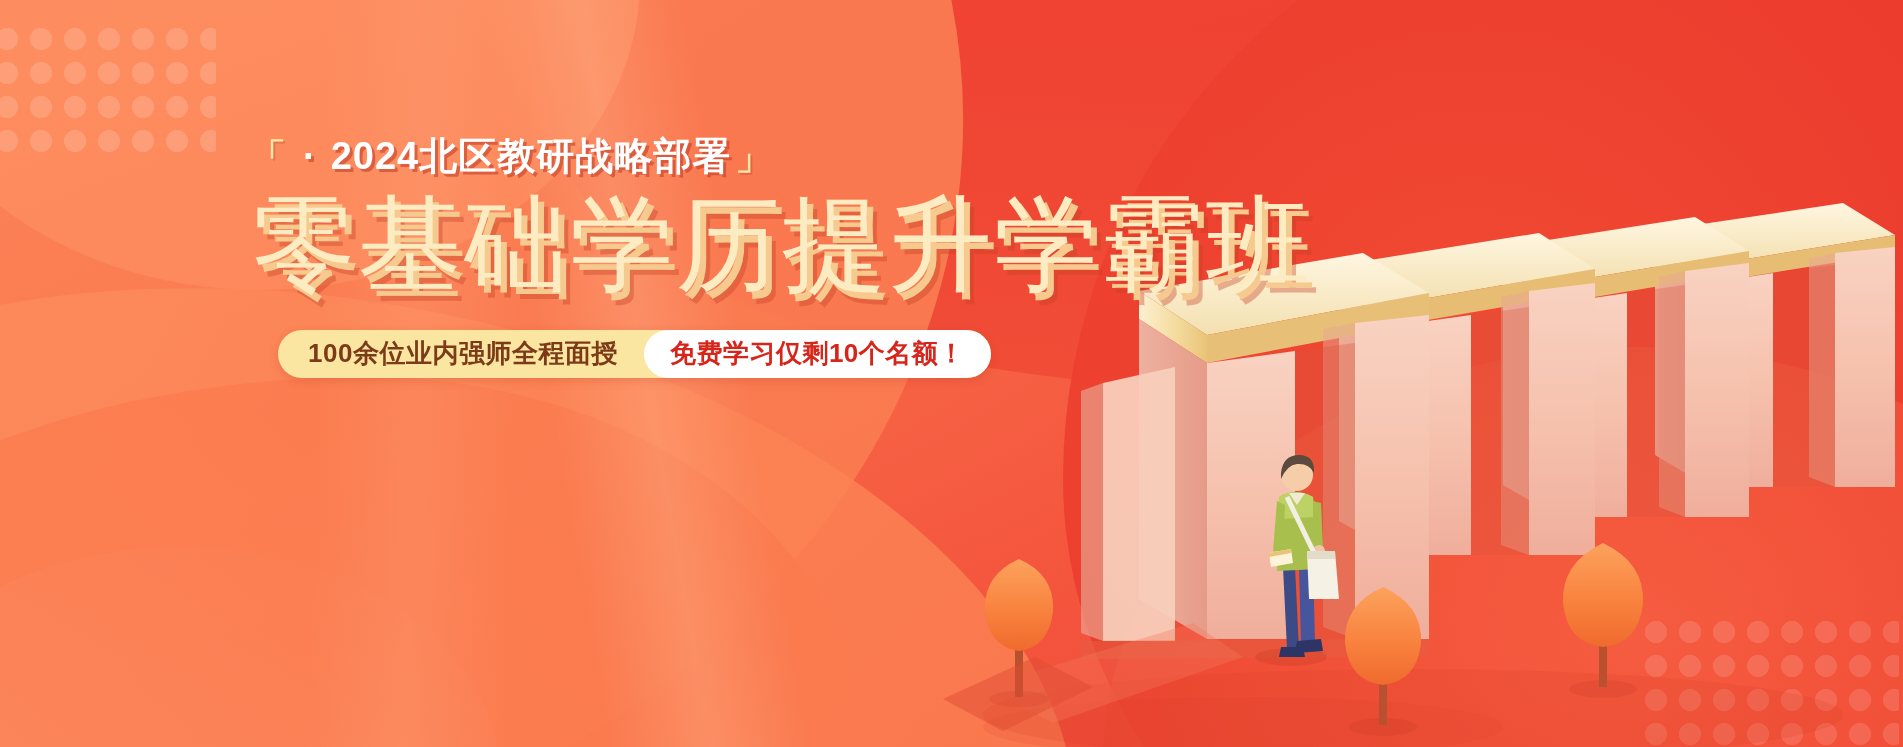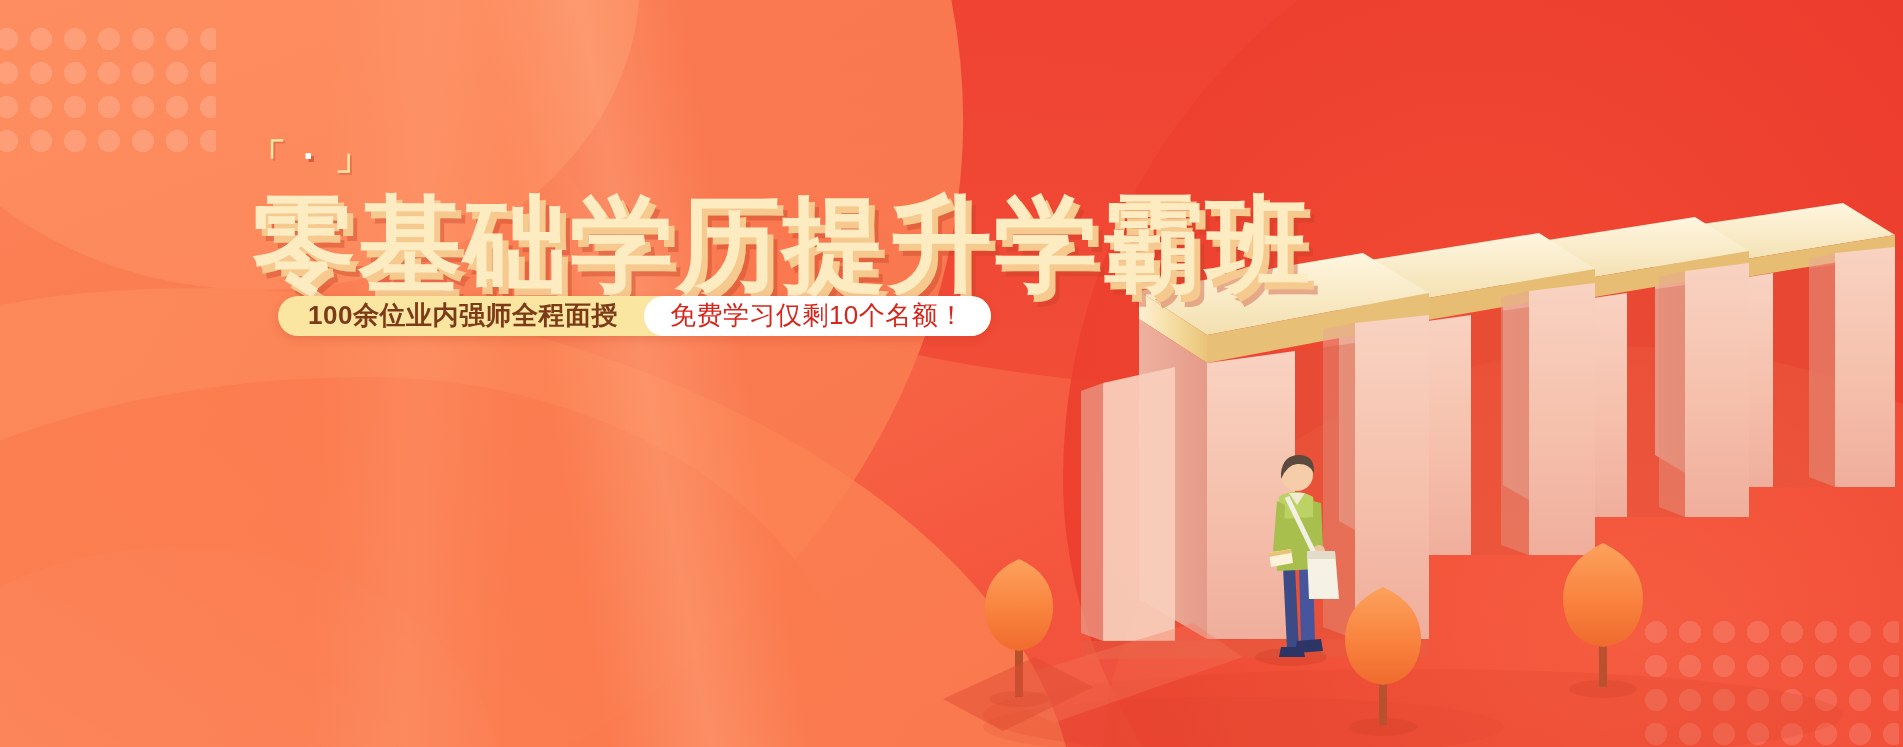--- a/index.html
+++ b/index.html
@@ -131,36 +131,37 @@
     padding:0 14px;
     text-shadow:3px 3px 0 rgba(193,57,35,.55);
   }
   .sub-white{
     color:#ffffff;
     text-shadow:3px 3px 0 rgba(193,57,35,.55);
   }
 
   .headline{
     font-size:104px;
-    font-weight:700;
+    font-weight:400;
     line-height:1.0;
     letter-spacing:2px;
     white-space:nowrap;
     color:#fdecc2;
     text-shadow:
        6px 7px 0 #f6c98f,
       10px 12px 0 rgba(196,62,36,.38);
     margin:6px 0 0 2px;
   }
 
   .pill{
     display:inline-flex;
     align-items:stretch;
+    margin-top:34px;
     margin-left:28px;
-    height:40px;
+    height:48px;
     border-radius:26px;
     background:#fae6a0;
     box-shadow:0 3px 10px rgba(160,40,22,.18);
     overflow:hidden;
   }
   .pill-left{
     display:flex; align-items:center;
     padding:0 26px 0 30px;
     color:#7c3a18;
     font-size:26px;
@@ -168,21 +169,21 @@
     letter-spacing:.5px;
     white-space:nowrap;
   }
   .pill-right{
     display:flex; align-items:center;
     padding:9px 26px;
     background:#ffffff;
     border-radius:26px;
     color:#d6261c;
     font-size:26px;
-    font-weight:400;
+    font-weight:700;
     letter-spacing:.5px;
     white-space:nowrap;
   }
 
   
   .illo{
     position:absolute;
     right:0; bottom:0;
     width:960px; height:560px;
     pointer-events:none;
@@ -381,20 +382,21 @@
 
       <path d="M0 512 L92 470 L150 500 L60 544 Z" fill="#e04b32" opacity=".5"></path>
     </svg>
   </div>
 
   <div class="copy">
 
     <div class="subtitle">
       <span class="sub-bracket">「</span>
       <span class="sub-dot">·</span>
+      <span class="sub-white">2024北区教研战略部署</span>
       <span class="sub-bracket right">」</span>
     </div>
 
     <div class="headline">零基础学历提升学霸班</div>
 
     <div class="pill">
       <span class="pill-left">100余位业内强师全程面授</span>
       <span class="pill-right">免费学习仅剩10个名额！</span>
     </div>
 

